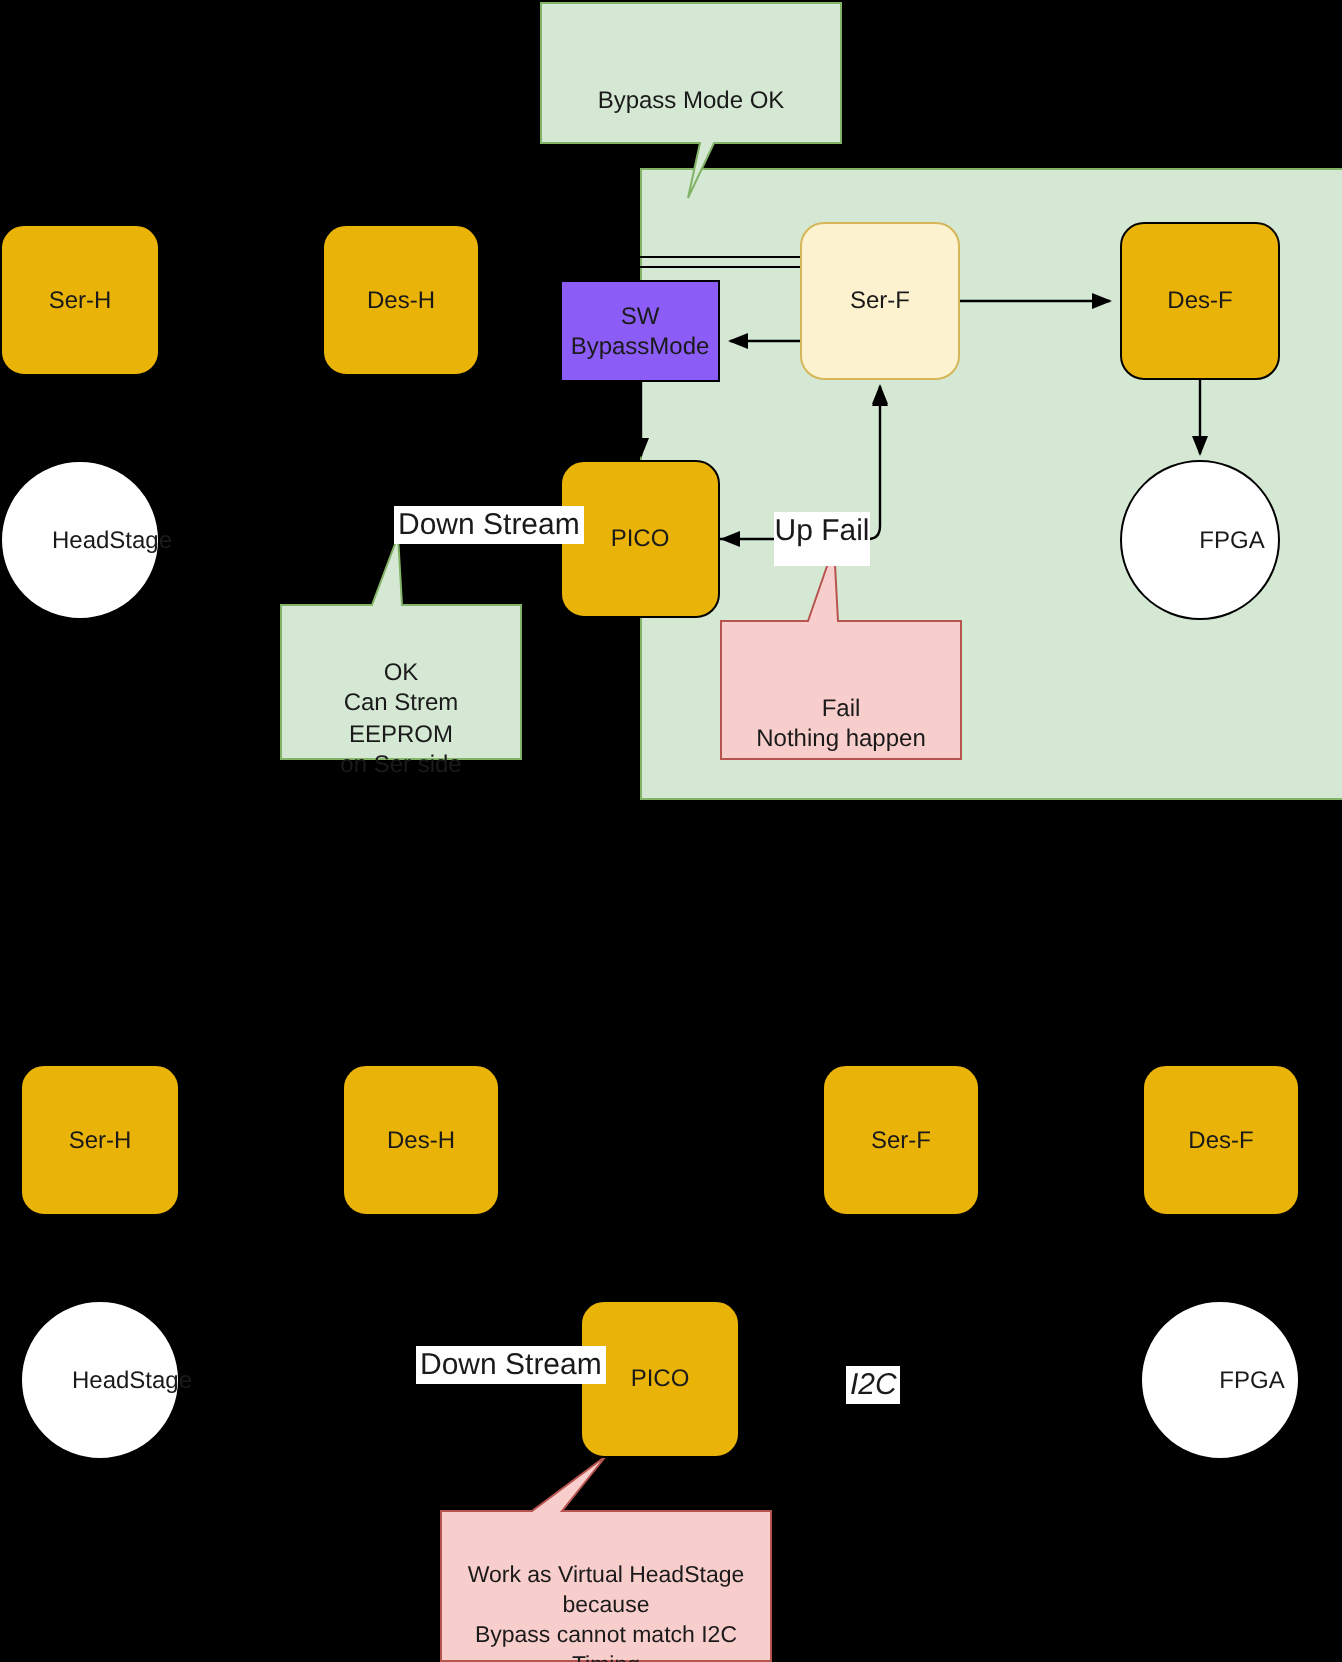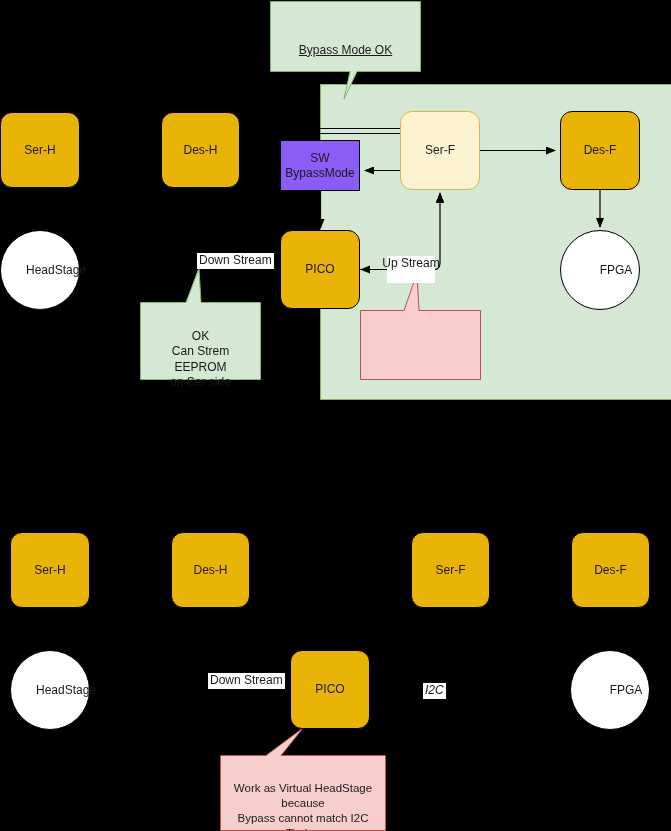--- a/index.html
+++ b/index.html
@@ -52,21 +52,21 @@
   }
   .sqrect {
     background: #8b5cf6;
     border: 1px solid #000000;
     border-radius: 0;
   }
   .edge-label {
     position: absolute;
     background: #ffffff;
     color: #1a1a1a;
-    font-size: 12px;
+    font-size: 15px;
     line-height: 1.15;
     padding: 1px 2px;
     white-space: nowrap;
     box-sizing: border-box;
   }
   .callout-text {
     position: absolute;
     color: #1a1a1a;
     font-size: 12px;
     line-height: 1.3;
@@ -145,34 +145,38 @@
 
   <div class="node circle" style="left:560px; top:230px; width:80px; height:80px;">
     <span>FPGA</span>
   </div>
 
   <div class="edge-label" style="left:197px; top:253px;">
     <span>Down Stream</span>
   </div>
 
   <div class="edge-label" style="left:387px; top:256px; width:48px; height:27px; display:flex; align-items:flex-start; justify-content:center;">
-    <span>Up Stream</span>
-  </div>
-
-  <div class="callout-text" style="left:271px; top:27px; width:149px;text-decoration:underline;">
+    <span>Up Fail</span>
+  </div>
+
+  <div class="callout-text" style="left:271px; top:27px; width:149px;">
     <span>Bypass Mode OK</span>
   </div>
 
   <div class="callout-text" style="left:141px; top:313px; width:119px;">
     <span>OK
 Can Strem
 EEPROM
 on Ser side</span>
   </div>
 
+  <div class="callout-text" style="left:361px; top:331px; width:119px;">
+    <span>Fail
+Nothing happen</span>
+  </div>
 
   <div class="node rrect" style="left:10px; top:532px; width:80px; height:76px;">
     <span>Ser-H</span>
   </div>
 
   <div class="node rrect" style="left:171px; top:532px; width:79px; height:76px;">
     <span>Des-H</span>
   </div>
 
   <div class="node rrect" style="left:411px; top:532px; width:79px; height:76px;">

